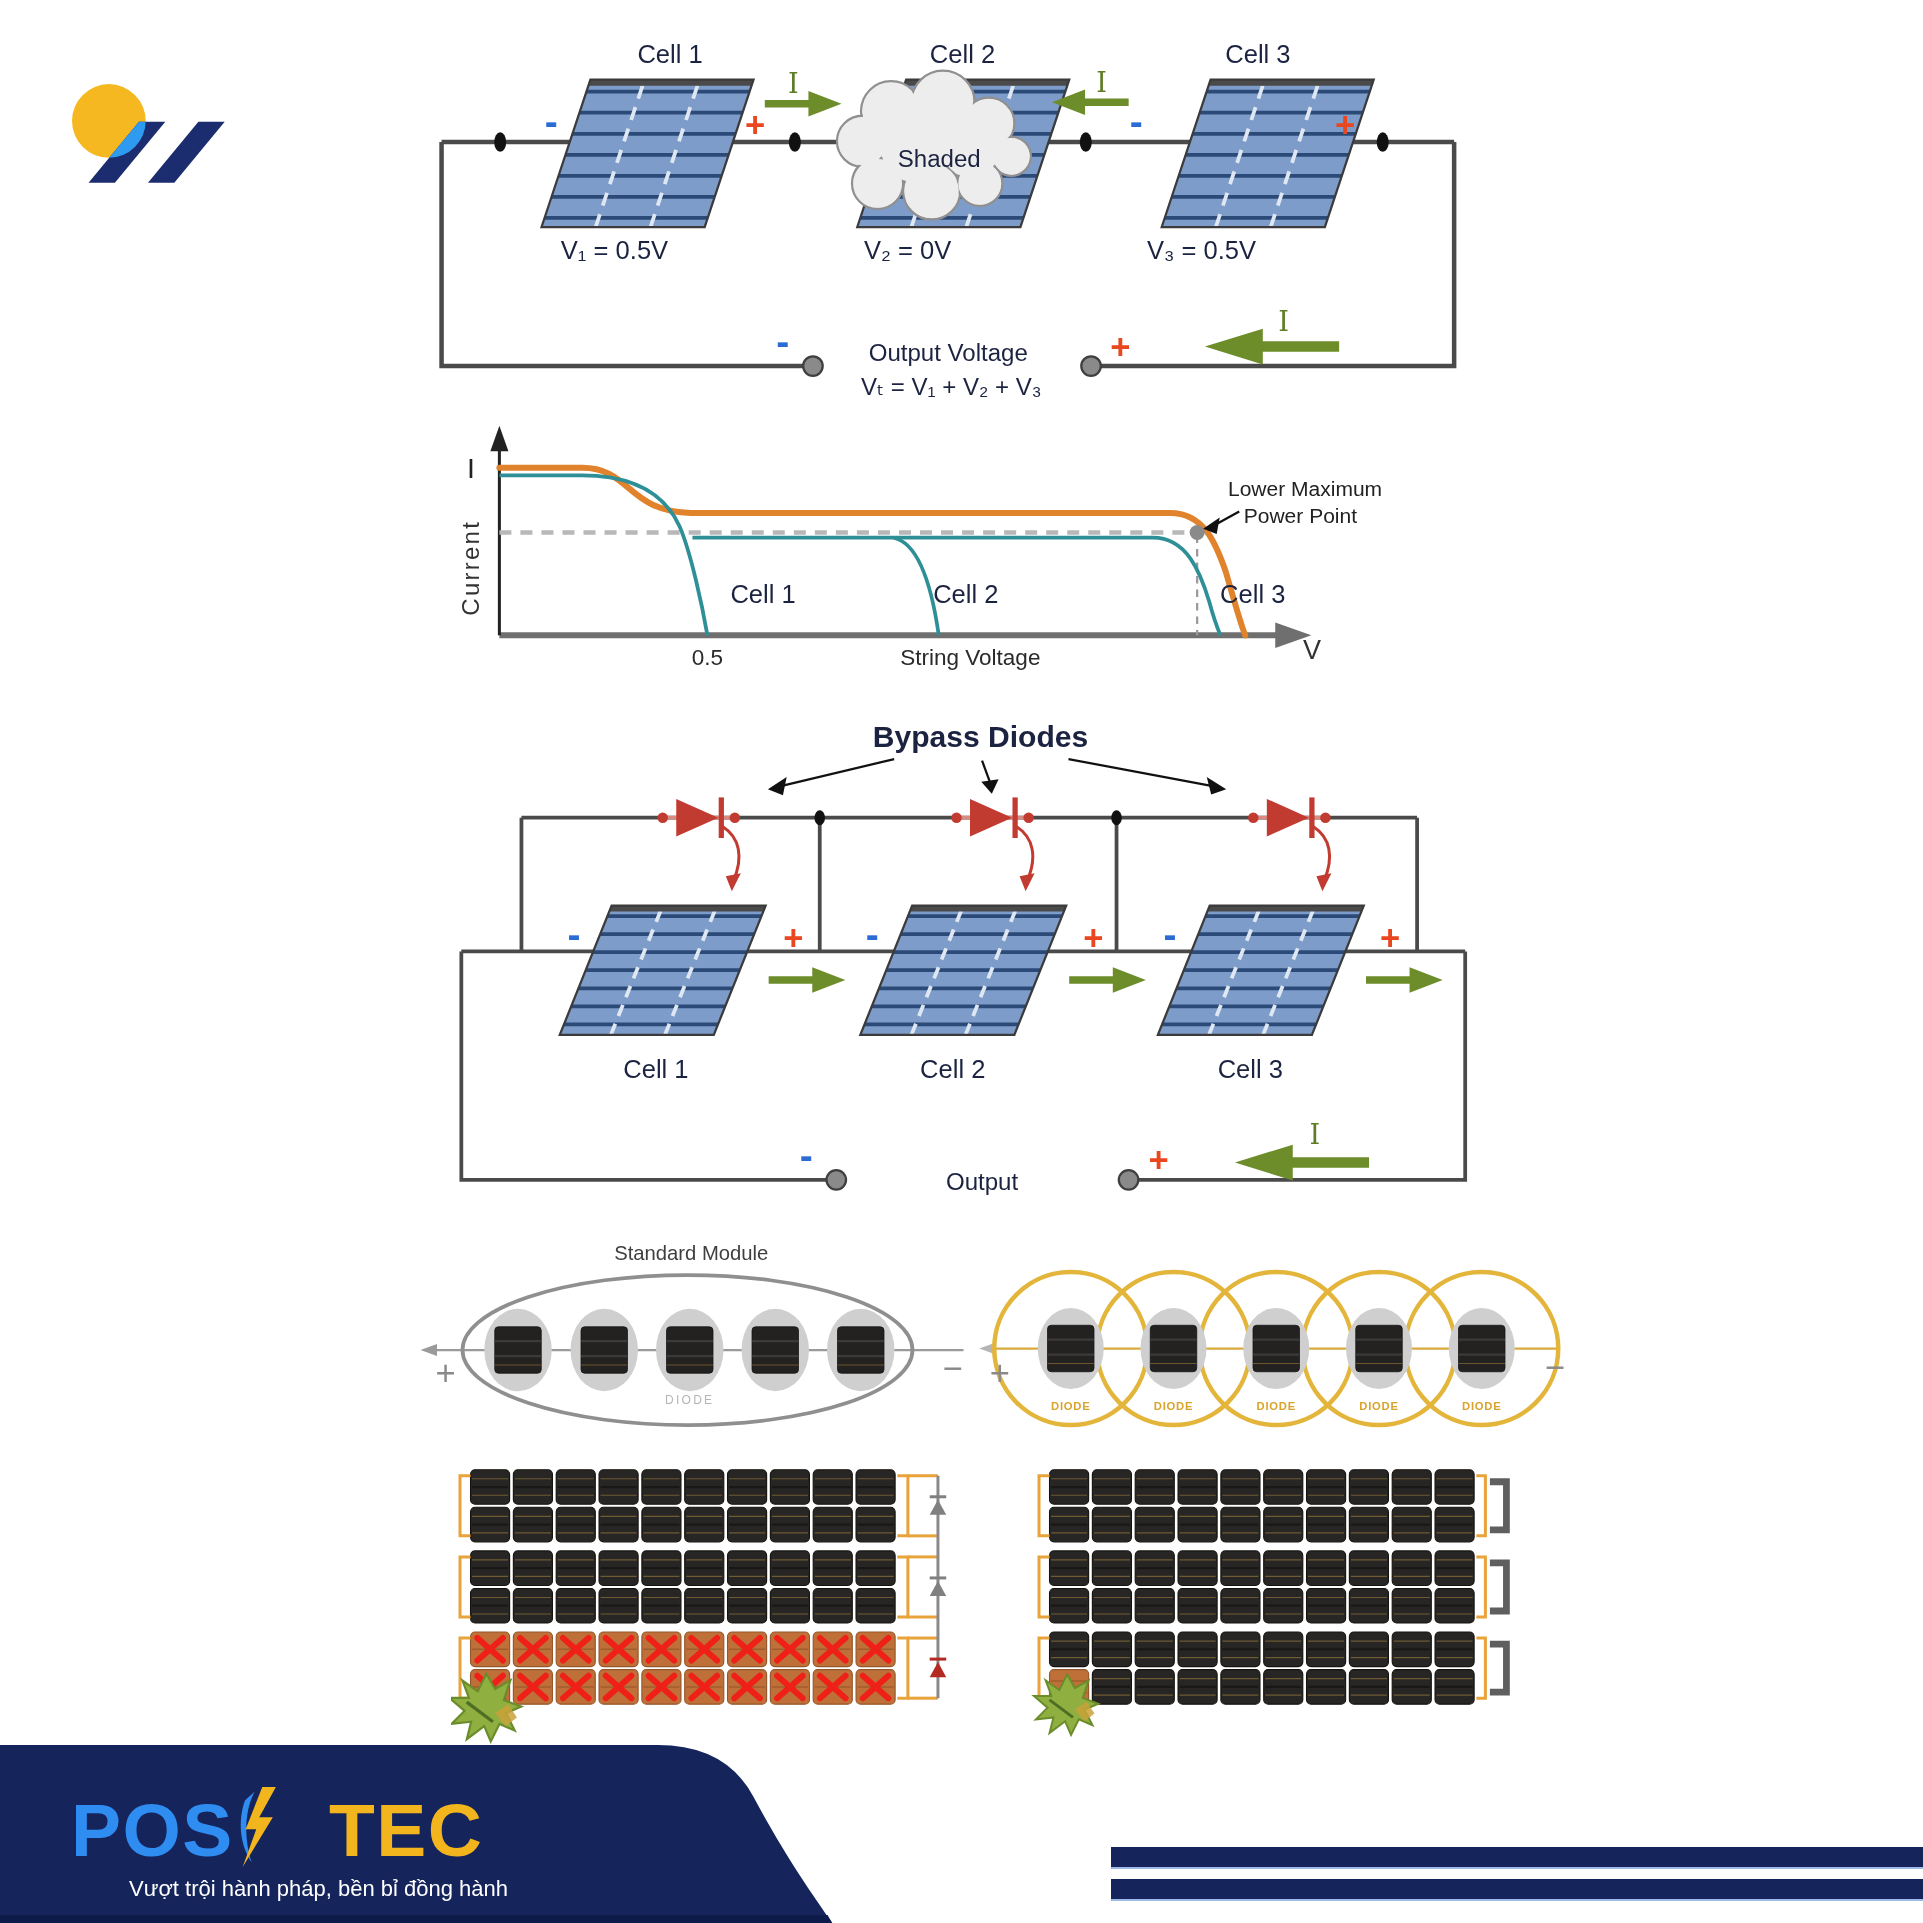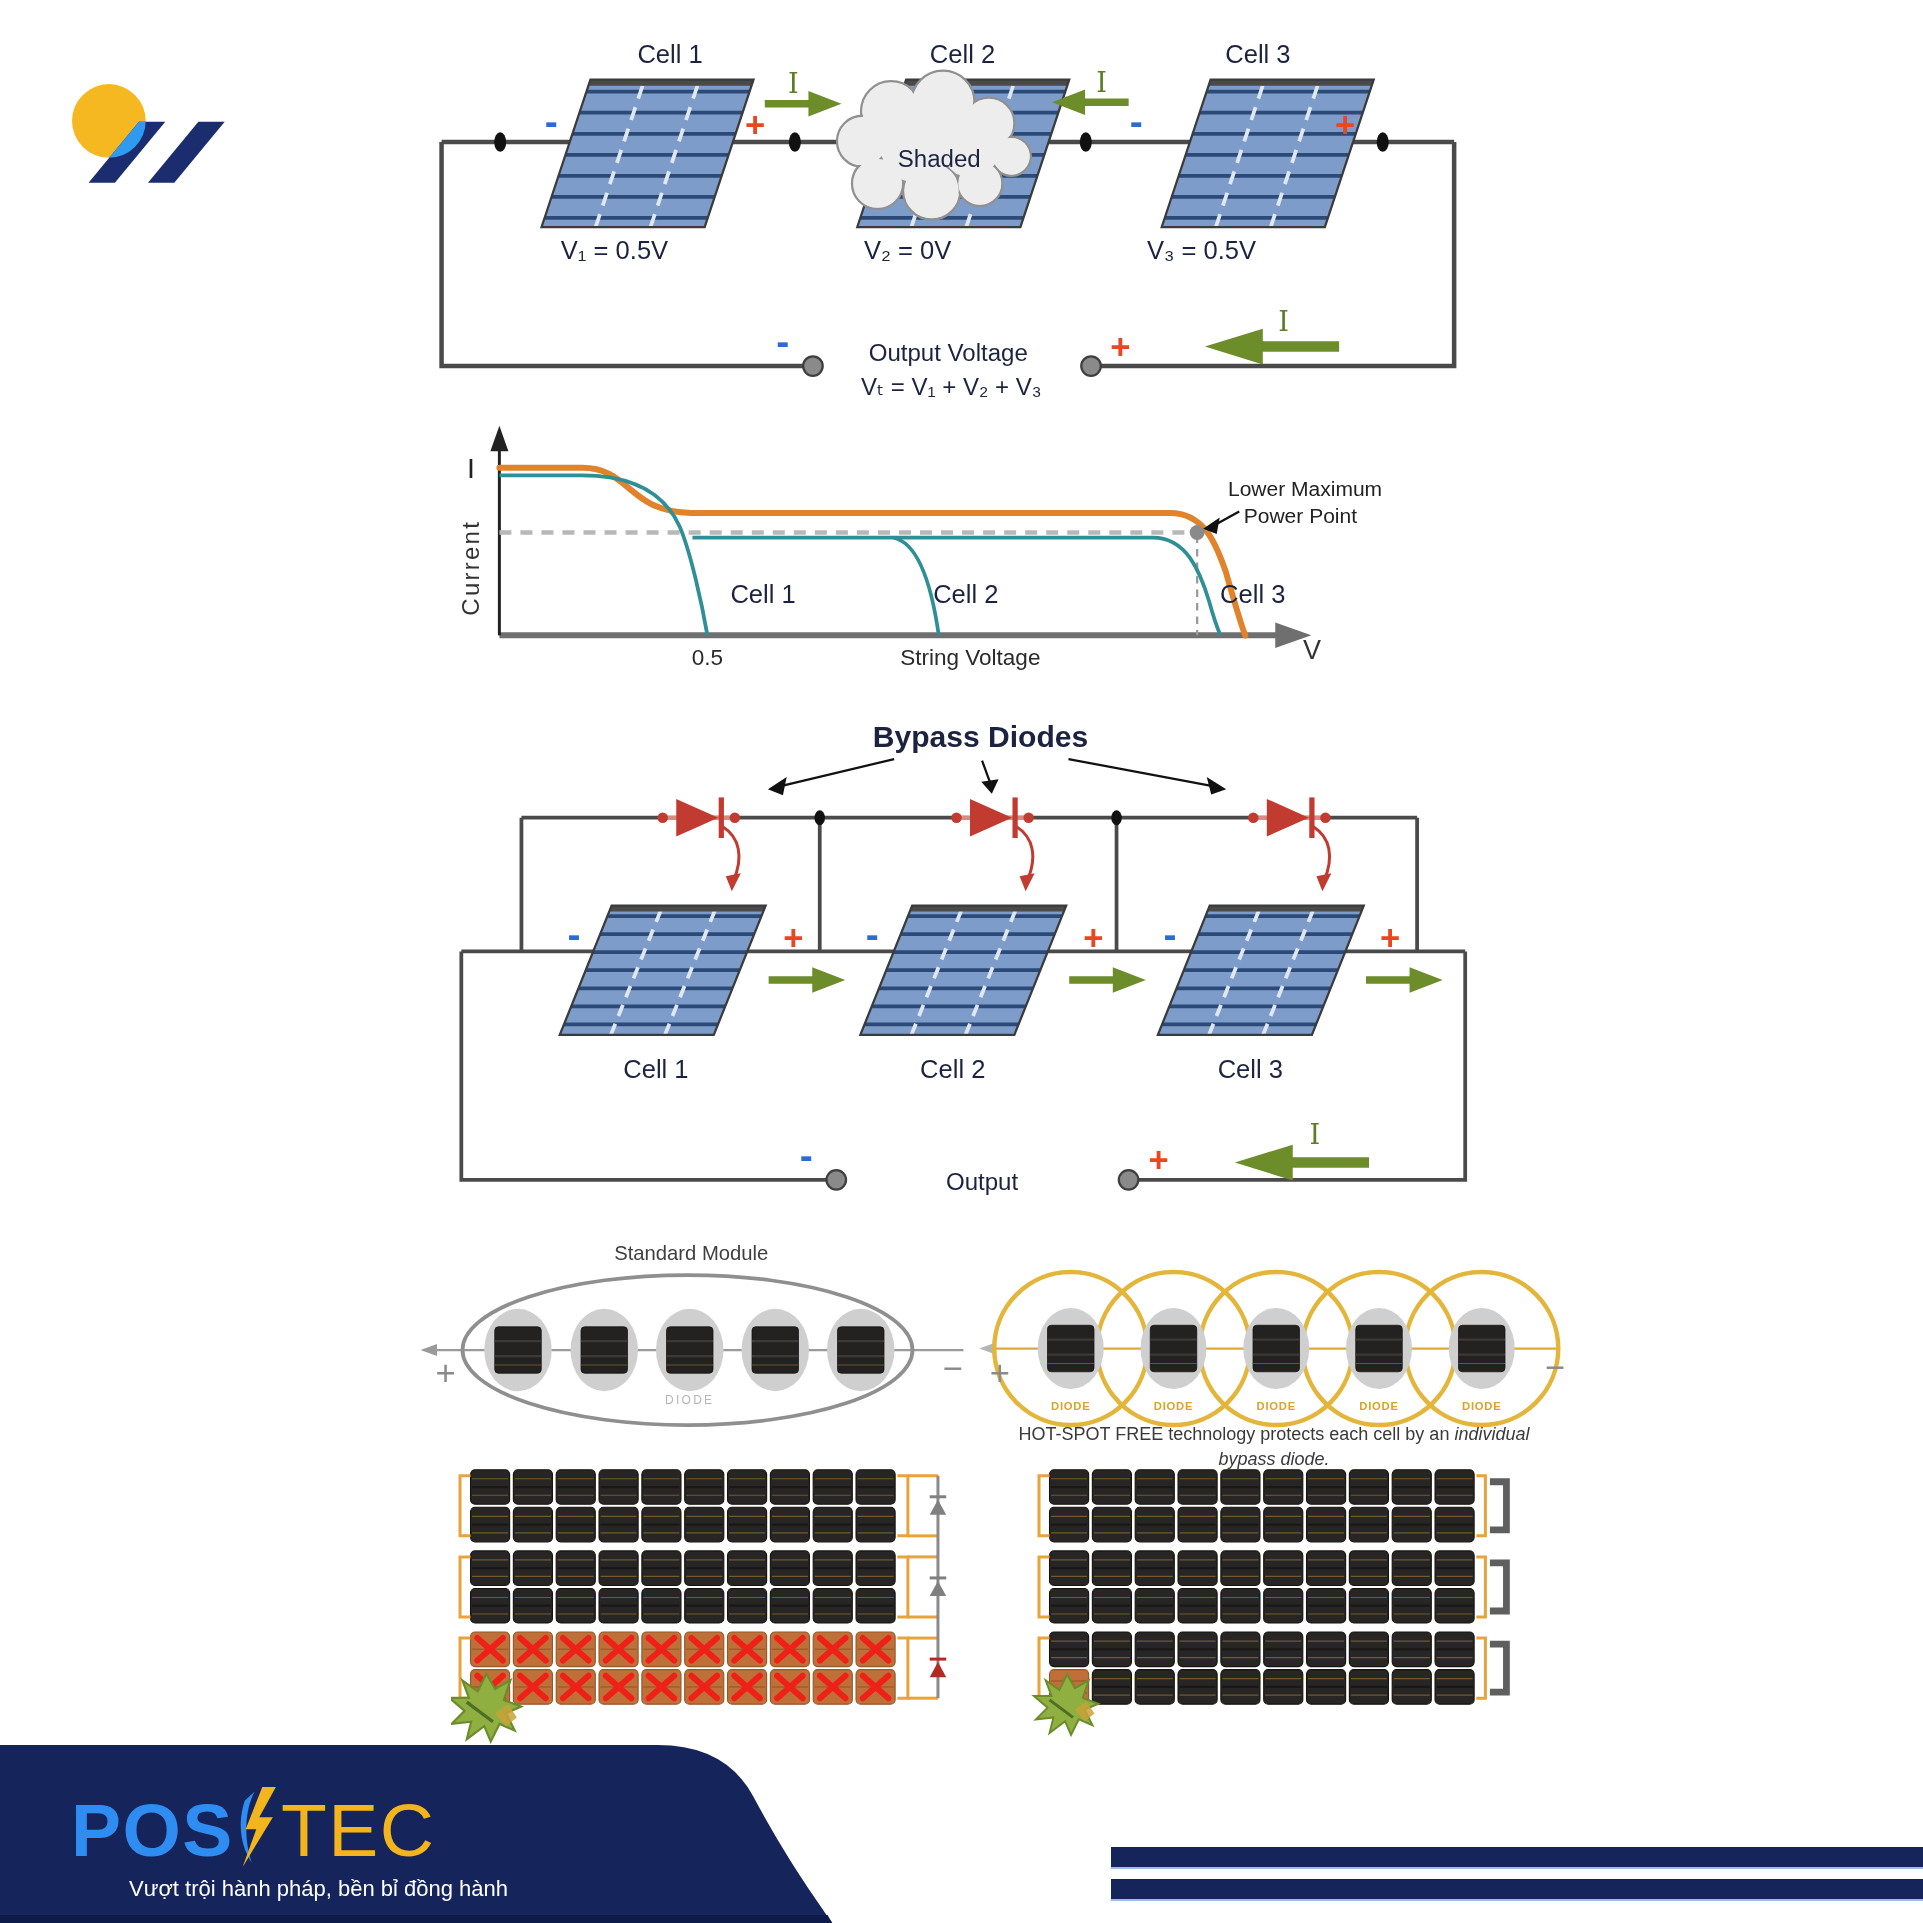--- a/index.html
+++ b/index.html
@@ -9,21 +9,21 @@
   svg text{font-family:"Liberation Sans","DejaVu Sans",sans-serif;}
   .dlabel{fill:#1c2340;font-size:34px;}
   .plus{fill:#e8471f;font-size:46px;font-weight:bold;}
   .minus{fill:#2b6bd4;font-size:52px;font-weight:bold;}
   .ilabel{fill:#5f7d27;font-size:36px;font-family:"DejaVu Serif",serif;}
   .axlabel{fill:#2a2a2a;font-size:30px;}
   .gray-sign{fill:#8a8a8a;font-size:46px;}
   #hotspot-caption{width:616px;text-align:center;font-size:18px;line-height:25px;color:#3a3a3a;}
   #footer-wordmark{display:flex;align-items:flex-start;height:83px;}
   #footer-wordmark .w1{color:#2f8df2;font-size:75px;font-weight:800;letter-spacing:1.5px;}
-  #footer-wordmark .w2{color:#f2b51d;font-size:75px;font-weight:400;letter-spacing:1.5px;}
+  #footer-wordmark .w2{color:#f2b51d;font-size:75px;font-weight:700;letter-spacing:1.5px;margin-left:48px;}
   #footer-tagline{color:#ffffff;font-size:22px;}
   .stripe{background:#15255c;border-bottom:2.3px solid #9fbce8;}
 </style>
 </head>
 <body>
 
 <div id="page">
 
   <svg class="abs" width="0" height="0" style="left:0;top:0" aria-hidden="true">
     <defs>
@@ -350,25 +350,20 @@
       <text x="124" y="232">DIODE</text>
       <text x="261" y="232">DIODE</text>
       <text x="398" y="232">DIODE</text>
       <text x="535" y="232">DIODE</text>
       <text x="672" y="232">DIODE</text>
     </g>
     <text x="16" y="198" class="gray-sign">+</text>
     <text x="756" y="190" class="gray-sign">−</text>
   </svg>
 
-  <div id="hotspot-caption" class="abs" style="left:966px;top:1422px">
-    <span>HOT-SPOT FREE technology protects each cell by an</span>
-    <i>individual</i><br>
-    <i>bypass diode.</i>
-  </div>
 
   <svg id="panel-left" class="abs" style="left:451px;top:1465px" width="511" height="286" viewBox="0 0 680 380">
     <g>
         <use href="#dc" x="26" y="6"></use>
         <use href="#dc" x="83" y="6"></use>
         <use href="#dc" x="140" y="6"></use>
         <use href="#dc" x="197" y="6"></use>
         <use href="#dc" x="254" y="6"></use>
         <use href="#dc" x="311" y="6"></use>
         <use href="#dc" x="368" y="6"></use>

